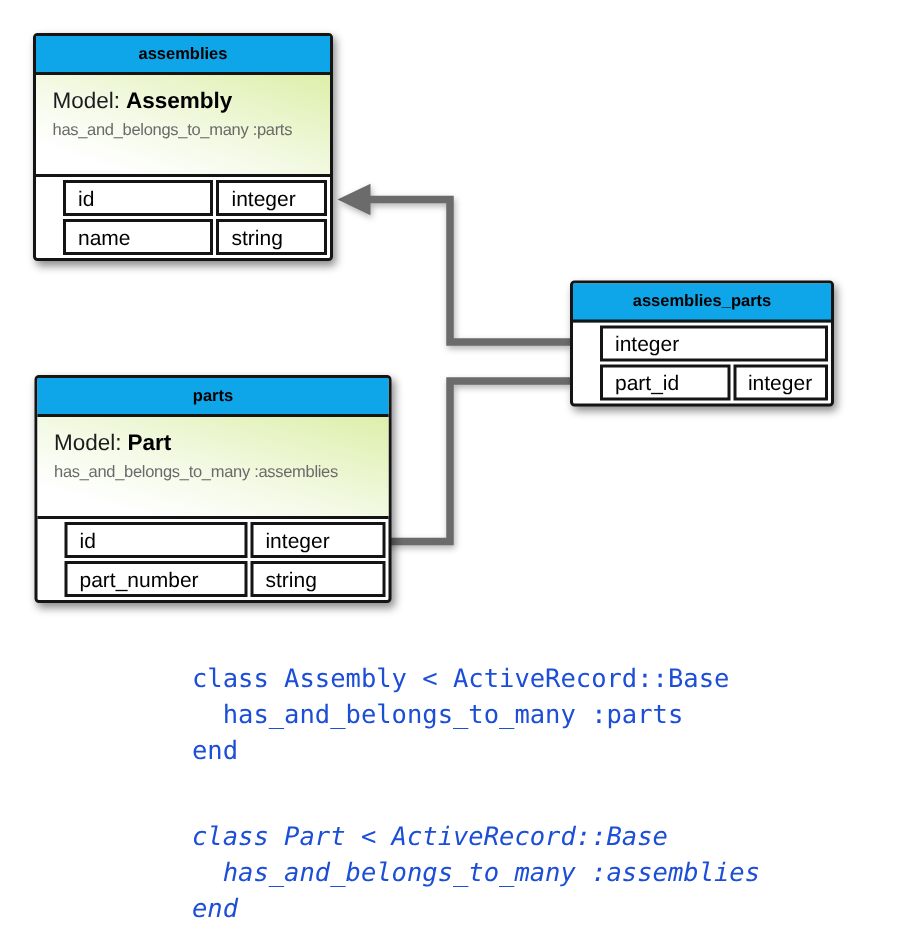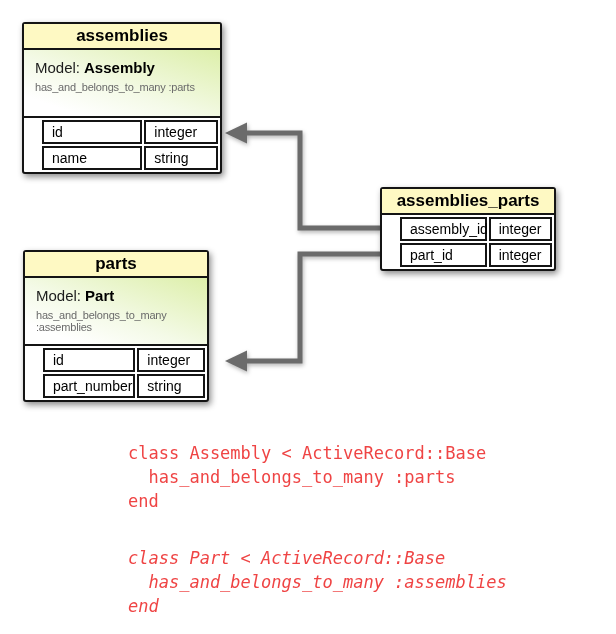--- a/index.html
+++ b/index.html
@@ -10,22 +10,22 @@
 
   
   .db-table{
     position:absolute;background:#fff;
     border:2px solid #141414;border-radius:3px;
     box-shadow:2px 3px 6px rgba(0,0,0,0.45);
     box-sizing:border-box;
   }
   .db-header{
     height:24px;line-height:24px;text-align:center;
-    font-weight:bold;font-size:17px;
-    background:#fef9c3;
+    font-weight:bold;font-size:11px;
+    background:#0ea5e9;
     border-bottom:2px solid #141414;
   }
   .db-model{
     height:68px;box-sizing:border-box;
     padding:9px 0 0 11px;
     background:linear-gradient(to bottom left,#ddefaa 0%,#f4fae7 55%,#ffffff 85%);
     border-bottom:2px solid #141414;
   }
   .model-line{font-size:15px;color:#1c1c1c;}
   .model-name{font-weight:bold;color:#000;margin-left:4px;text-align:center;}
@@ -41,21 +41,21 @@
   .ctype{flex:1;}
 
   
   #connector-layer{position:absolute;left:0;top:0;width:616px;height:634px;pointer-events:none;}
   .conn{filter:drop-shadow(1.5px 2.5px 2px rgba(0,0,0,0.30));}
 
   
   .code-block{
     position:absolute;left:128px;margin:0;
     font-family:"DejaVu Sans Mono", monospace;
-    font-size:17px;line-height:24px;color:#ef4444;
+    font-size:17px;line-height:24px;color:#1d4ed8;
     white-space:pre;
   }
   #code-assembly{top:441px;}
   #code-part{top:546px;font-style:italic;}
 </style>
 </head>
 <body>
 
 <svg id="connector-layer" viewBox="0 0 616 634" xmlns="http://www.w3.org/2000/svg">
   <g class="conn">
@@ -83,31 +83,30 @@
       <div class="cell cname">name</div>
       <div class="cell ctype">string</div>
     </div>
   </div>
 </div>
 
 <div class="db-table" style="left:380px;top:187px;width:176px;">
   <div class="db-header">assemblies_parts</div>
   <div class="db-rows">
     <div class="db-row">
-      <div class="cell cname">assembly_id</div>
       <div class="cell ctype">integer</div>
     </div>
     <div class="db-row">
       <div class="cell cname">part_id</div>
       <div class="cell ctype">integer</div>
     </div>
   </div>
 </div>
 
-<div class="db-table" style="left:23px;top:250px;width:186px;">
+<div class="db-table" style="left:23px;top:250px;width:238px;">
   <div class="db-header">parts</div>
   <div class="db-model">
     <div class="model-line"><span>Model:</span><span class="model-name">Part</span></div>
     <div class="model-assoc">has_and_belongs_to_many :assemblies</div>
   </div>
   <div class="db-rows">
     <div class="db-row">
       <div class="cell cname">id</div>
       <div class="cell ctype">integer</div>
     </div>

